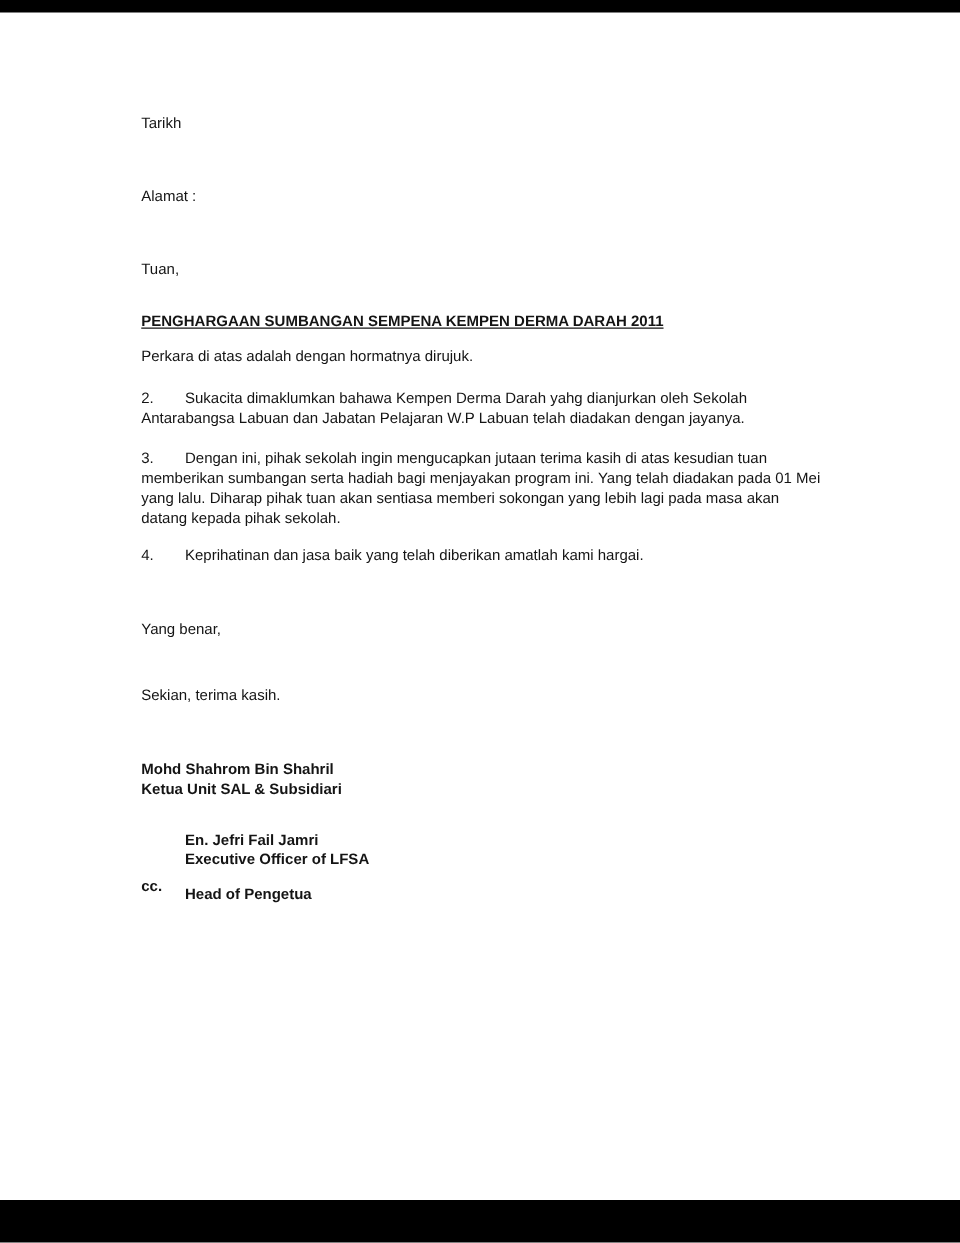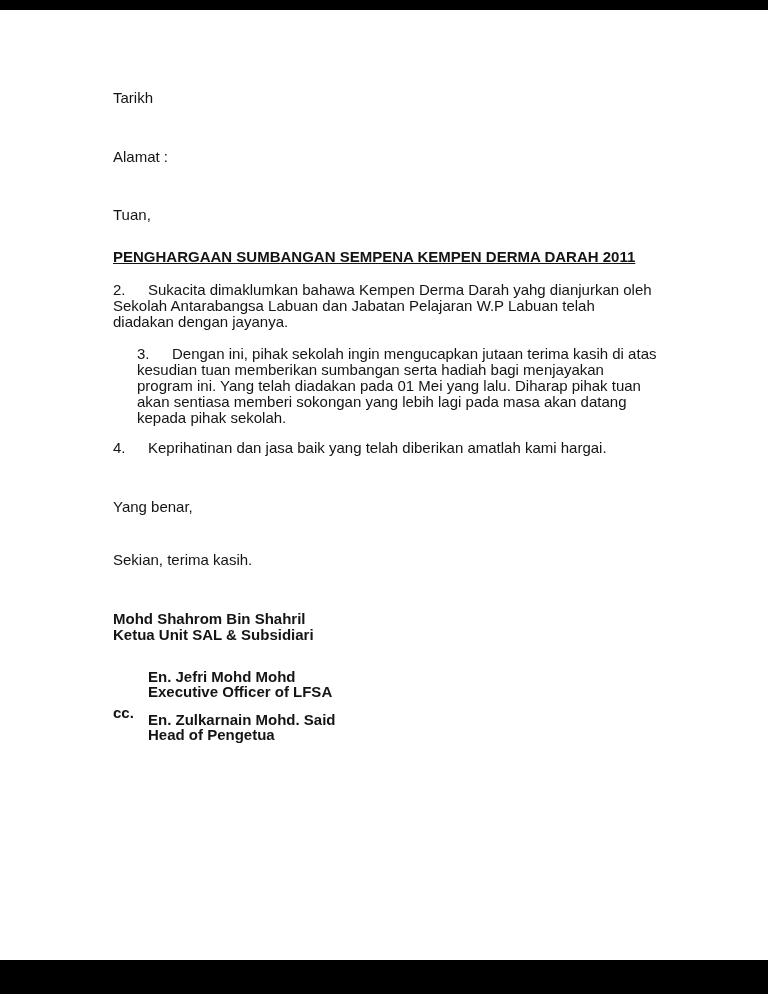--- a/index.html
+++ b/index.html
@@ -14,27 +14,27 @@
   }
   .bar { position: absolute; left: 0; width: 768px; background: #000000; }
   .bar-top { top: 0; height: 10px; }
   .bar-bottom { bottom: 0; height: 34px; }
 
   .letter {
     position: absolute;
     left: 113px;
     top: 90px;
     width: 545px;
-    font-size: 15px;
+    font-size: 12px;
     line-height: 16px;
   }
   .block { margin: 0; }
   .mt-sm  { margin-top: 12px; }
   .mt-md  { margin-top: 14px; }
-  .mt-md2 { margin-top: 16px; margin-left: 24px; }
+  .mt-md2 { margin-top: 16px; }
   .mt-lg  { margin-top: 17px; }
   .mt-xl  { margin-top: 26px; }
   .mt-xl2 { margin-top: 43px; }
   .mt-2xl { margin-top: 37px; }
   .mt-3xl { margin-top: 42px; }
 
   .subject {
     font-weight: bold;
     text-decoration: underline;
   }
@@ -63,20 +63,21 @@
 <div class="letter">
 
   <p class="block">Tarikh</p>
 
   <p class="block mt-xl2">Alamat :</p>
 
   <p class="block mt-3xl">Tuan,</p>
 
   <p class="block mt-xl subject">PENGHARGAAN SUMBANGAN SEMPENA KEMPEN DERMA DARAH 2011</p>
 
+  <p class="block mt-sm">Perkara di atas adalah dengan hormatnya dirujuk.</p>
 
   <p class="block mt-lg num-para">
     <span class="para-num">2.</span><span>Sukacita dimaklumkan bahawa Kempen Derma Darah yahg dianjurkan oleh Sekolah Antarabangsa Labuan dan Jabatan Pelajaran W.P Labuan telah diadakan dengan jayanya.</span>
   </p>
 
   <p class="block mt-md2 num-para">
     <span class="para-num">3.</span><span>Dengan ini, pihak sekolah  ingin mengucapkan jutaan terima kasih di atas kesudian tuan memberikan sumbangan serta hadiah bagi menjayakan program ini. Yang telah diadakan pada 01 Mei yang lalu. Diharap pihak tuan akan sentiasa memberi sokongan yang lebih lagi pada masa akan datang kepada pihak sekolah.</span>
   </p>
 
   <p class="block mt-md num-para">
@@ -89,23 +90,22 @@
 
   <div class="block mt-xl2">
     <p class="block bold">Mohd Shahrom Bin Shahril</p>
     <p class="block bold">Ketua Unit SAL &amp; Subsidiari</p>
   </div>
 
   <div class="block mt-xl cc-block">
     <div class="cc-label">cc.</div>
     <div class="cc-entries">
       <div class="cc-entry">
-        <p class="block cc-line">En. Jefri Mohd Mohd</p>
+        <p class="block cc-line">En. Jefri Fail Jamri</p>
         <p class="block cc-line">Executive Officer of LFSA</p>
       </div>
       <div class="cc-entry">
-        <p class="block cc-line">En. Zulkarnain Mohd. Said</p>
         <p class="block cc-line">Head of Pengetua</p>
       </div>
     </div>
   </div>
 
 </div>
 
 </body></html>

